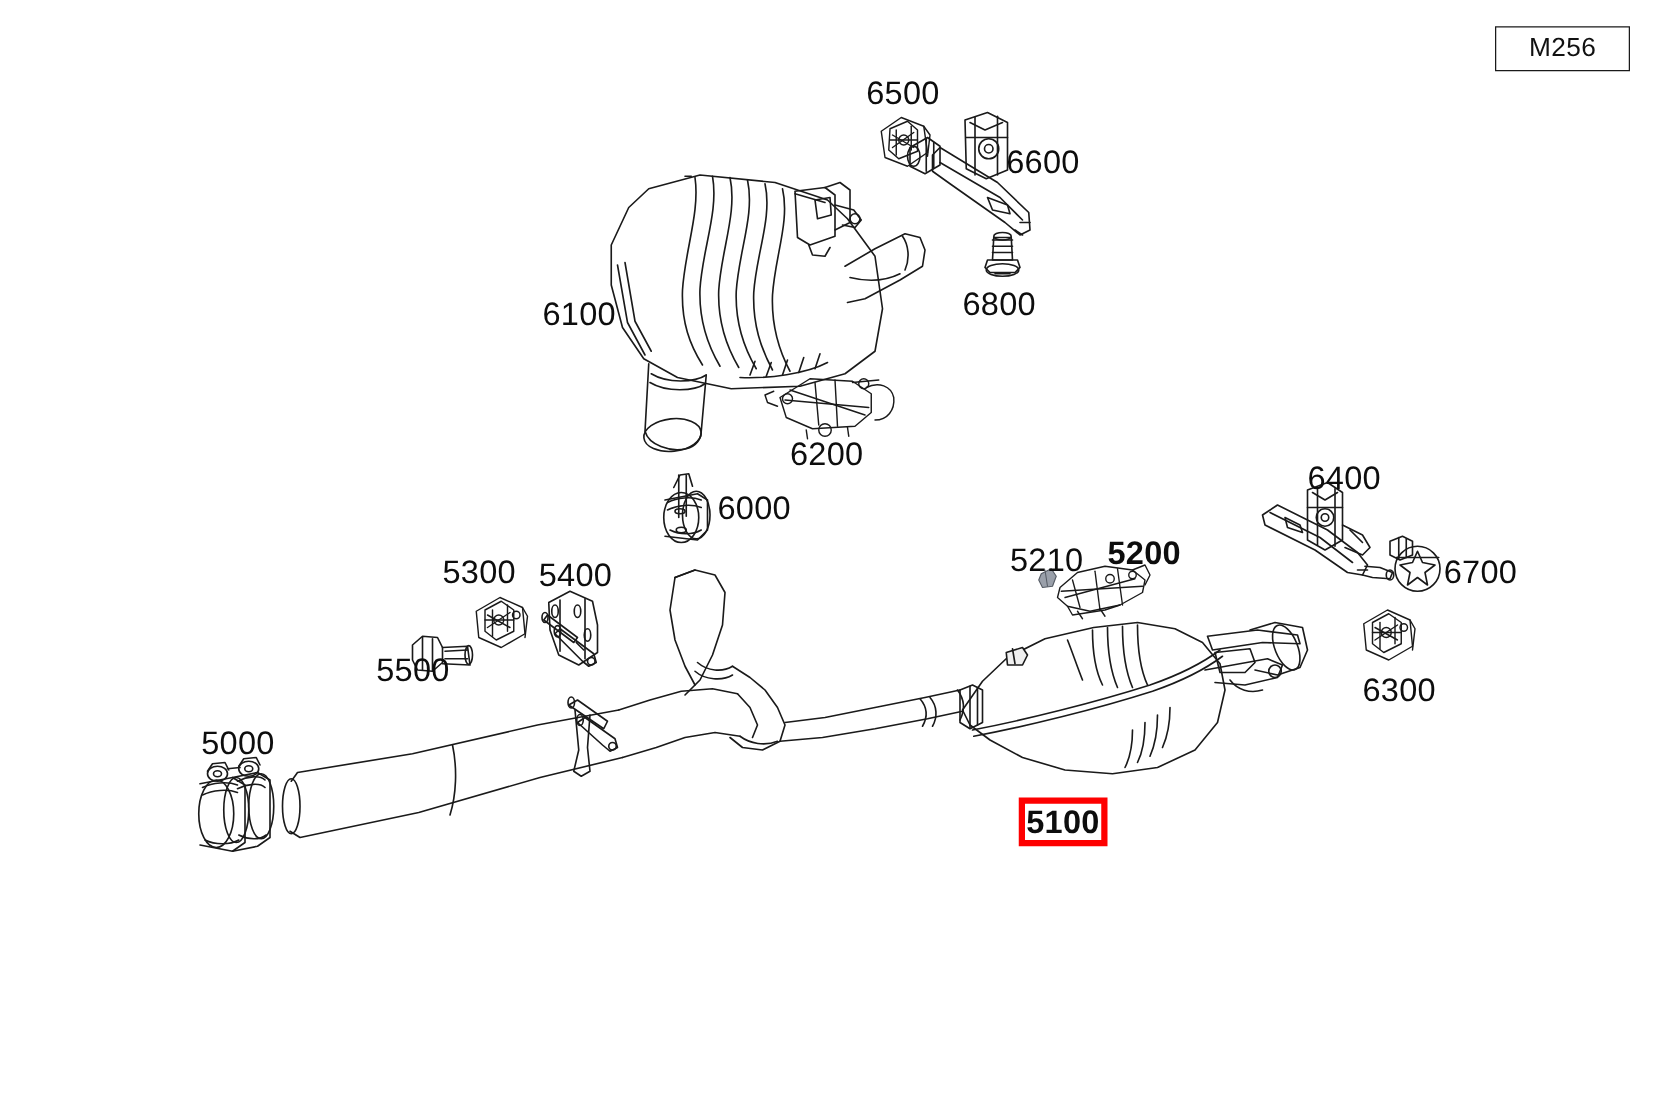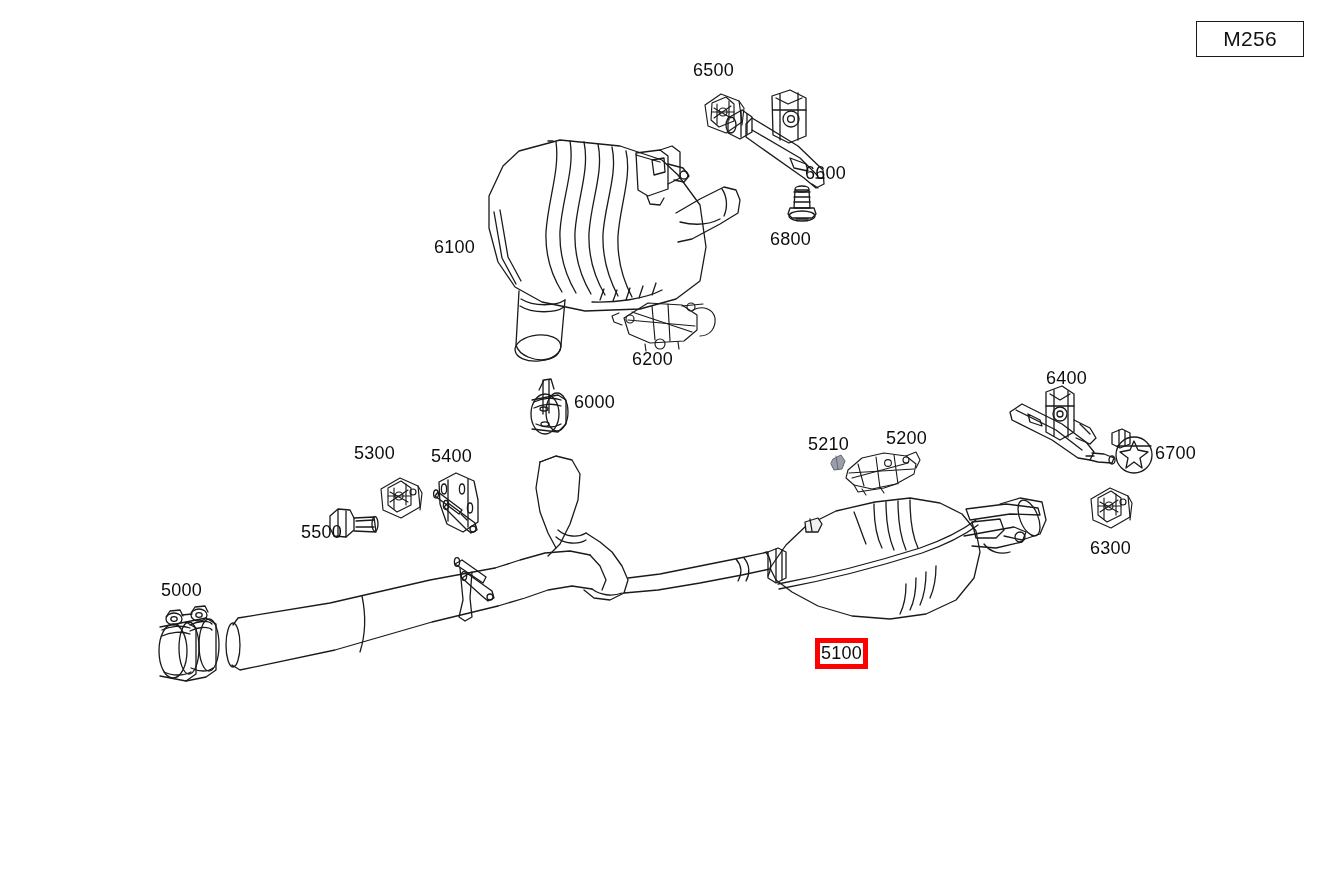--- a/index.html
+++ b/index.html
@@ -34,21 +34,21 @@
     background: #ffffff;
     padding: 6px 26px 7px 26px;
     font-size: 21px;
     line-height: 1;
     color: #111111;
     letter-spacing: 0.3px;
   }
   
   .callout {
     position: absolute;
-    font-size: 18px;
+    font-size: 26px;
     line-height: 1;
     color: #0d0d0d;
     white-space: nowrap;
     letter-spacing: 0.2px;
   }
   .callout.highlight {
     border: 5px solid #fe0000;
     background: #ffffff;
     padding: 1px 1px 2px 1px;
     line-height: 1;
@@ -375,30 +375,30 @@
         <path d="M182 615 L192 614"></path>
       </g>
 
     </g>
   </svg>
 
   <div class="engine-code-box">M256</div>
 
   <div id="callout-layer">
       <div class="callout" style="left: 161px; top: 581px;">5000</div>
-      <div class="callout highlight" style="left: 815px; top: 638px; border-color: rgb(254, 0, 0);">5100</div>
-      <div class="callout" style="left: 886px; top: 429px;">5200</div>
+      <div class="callout highlight" style="left: 815px; top: 638px; border-color: rgb(254, 0, 0); font-weight: bold;">5100</div>
+      <div class="callout" style="left: 886px; top: 429px; font-weight: bold;">5200</div>
       <div class="callout" style="left: 782px; top: 435px; margin-left: 26px;">5210</div>
       <div class="callout" style="left: 354px; top: 444px;">5300</div>
       <div class="callout" style="left: 431px; top: 447px;">5400</div>
       <div class="callout" style="left: 301px; top: 483px; margin-top: 40px;">5500</div>
       <div class="callout" style="left: 574px; top: 393px;">6000</div>
       <div class="callout" style="left: 434px; top: 238px;">6100</div>
       <div class="callout" style="left: 632px; top: 350px;">6200</div>
       <div class="callout" style="left: 1090px; top: 539px;">6300</div>
       <div class="callout" style="left: 1046px; top: 369px;">6400</div>
       <div class="callout" style="left: 693px; top: 61px;">6500</div>
-      <div class="callout" style="left: 805px; top: 116px; margin-top: 48px;">6600</div>
+      <div class="callout" style="left: 805px; top: 116px;">6600</div>
       <div class="callout" style="left: 1155px; top: 430px; margin-top: 14px;">6700</div>
       <div class="callout" style="left: 770px; top: 230px;">6800</div>
     </div>
 
 </div>
 
 </body></html>

